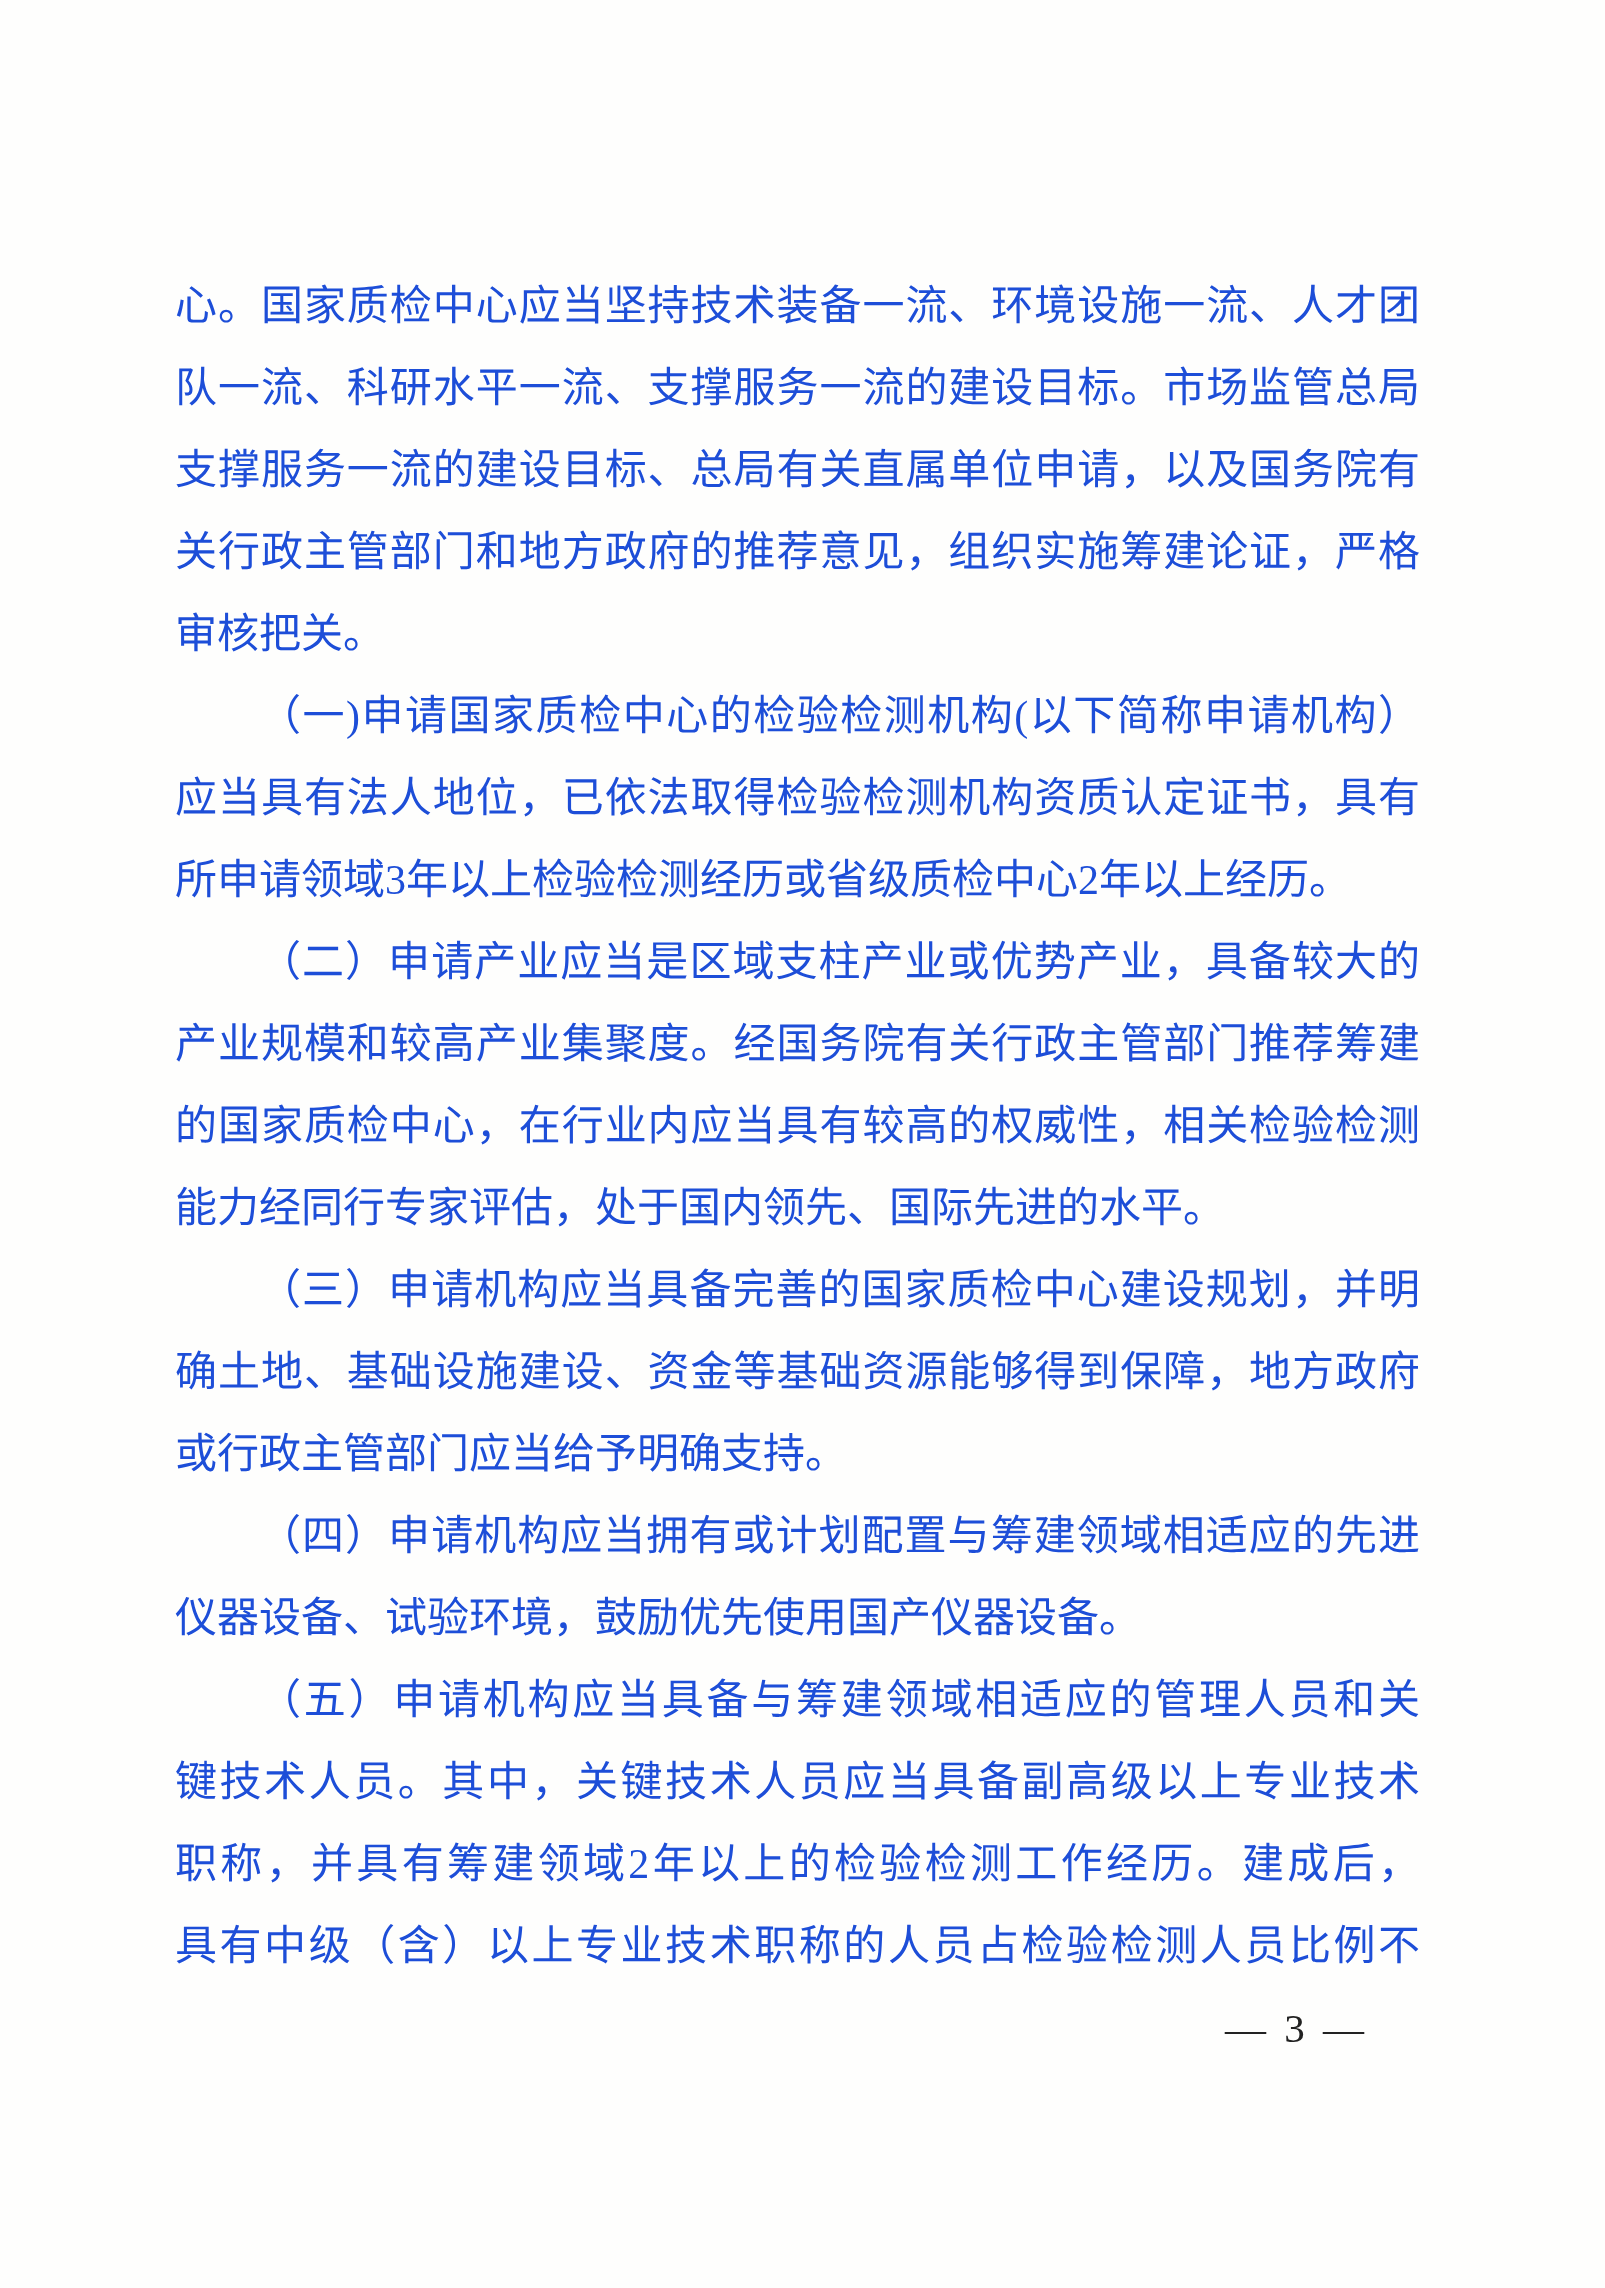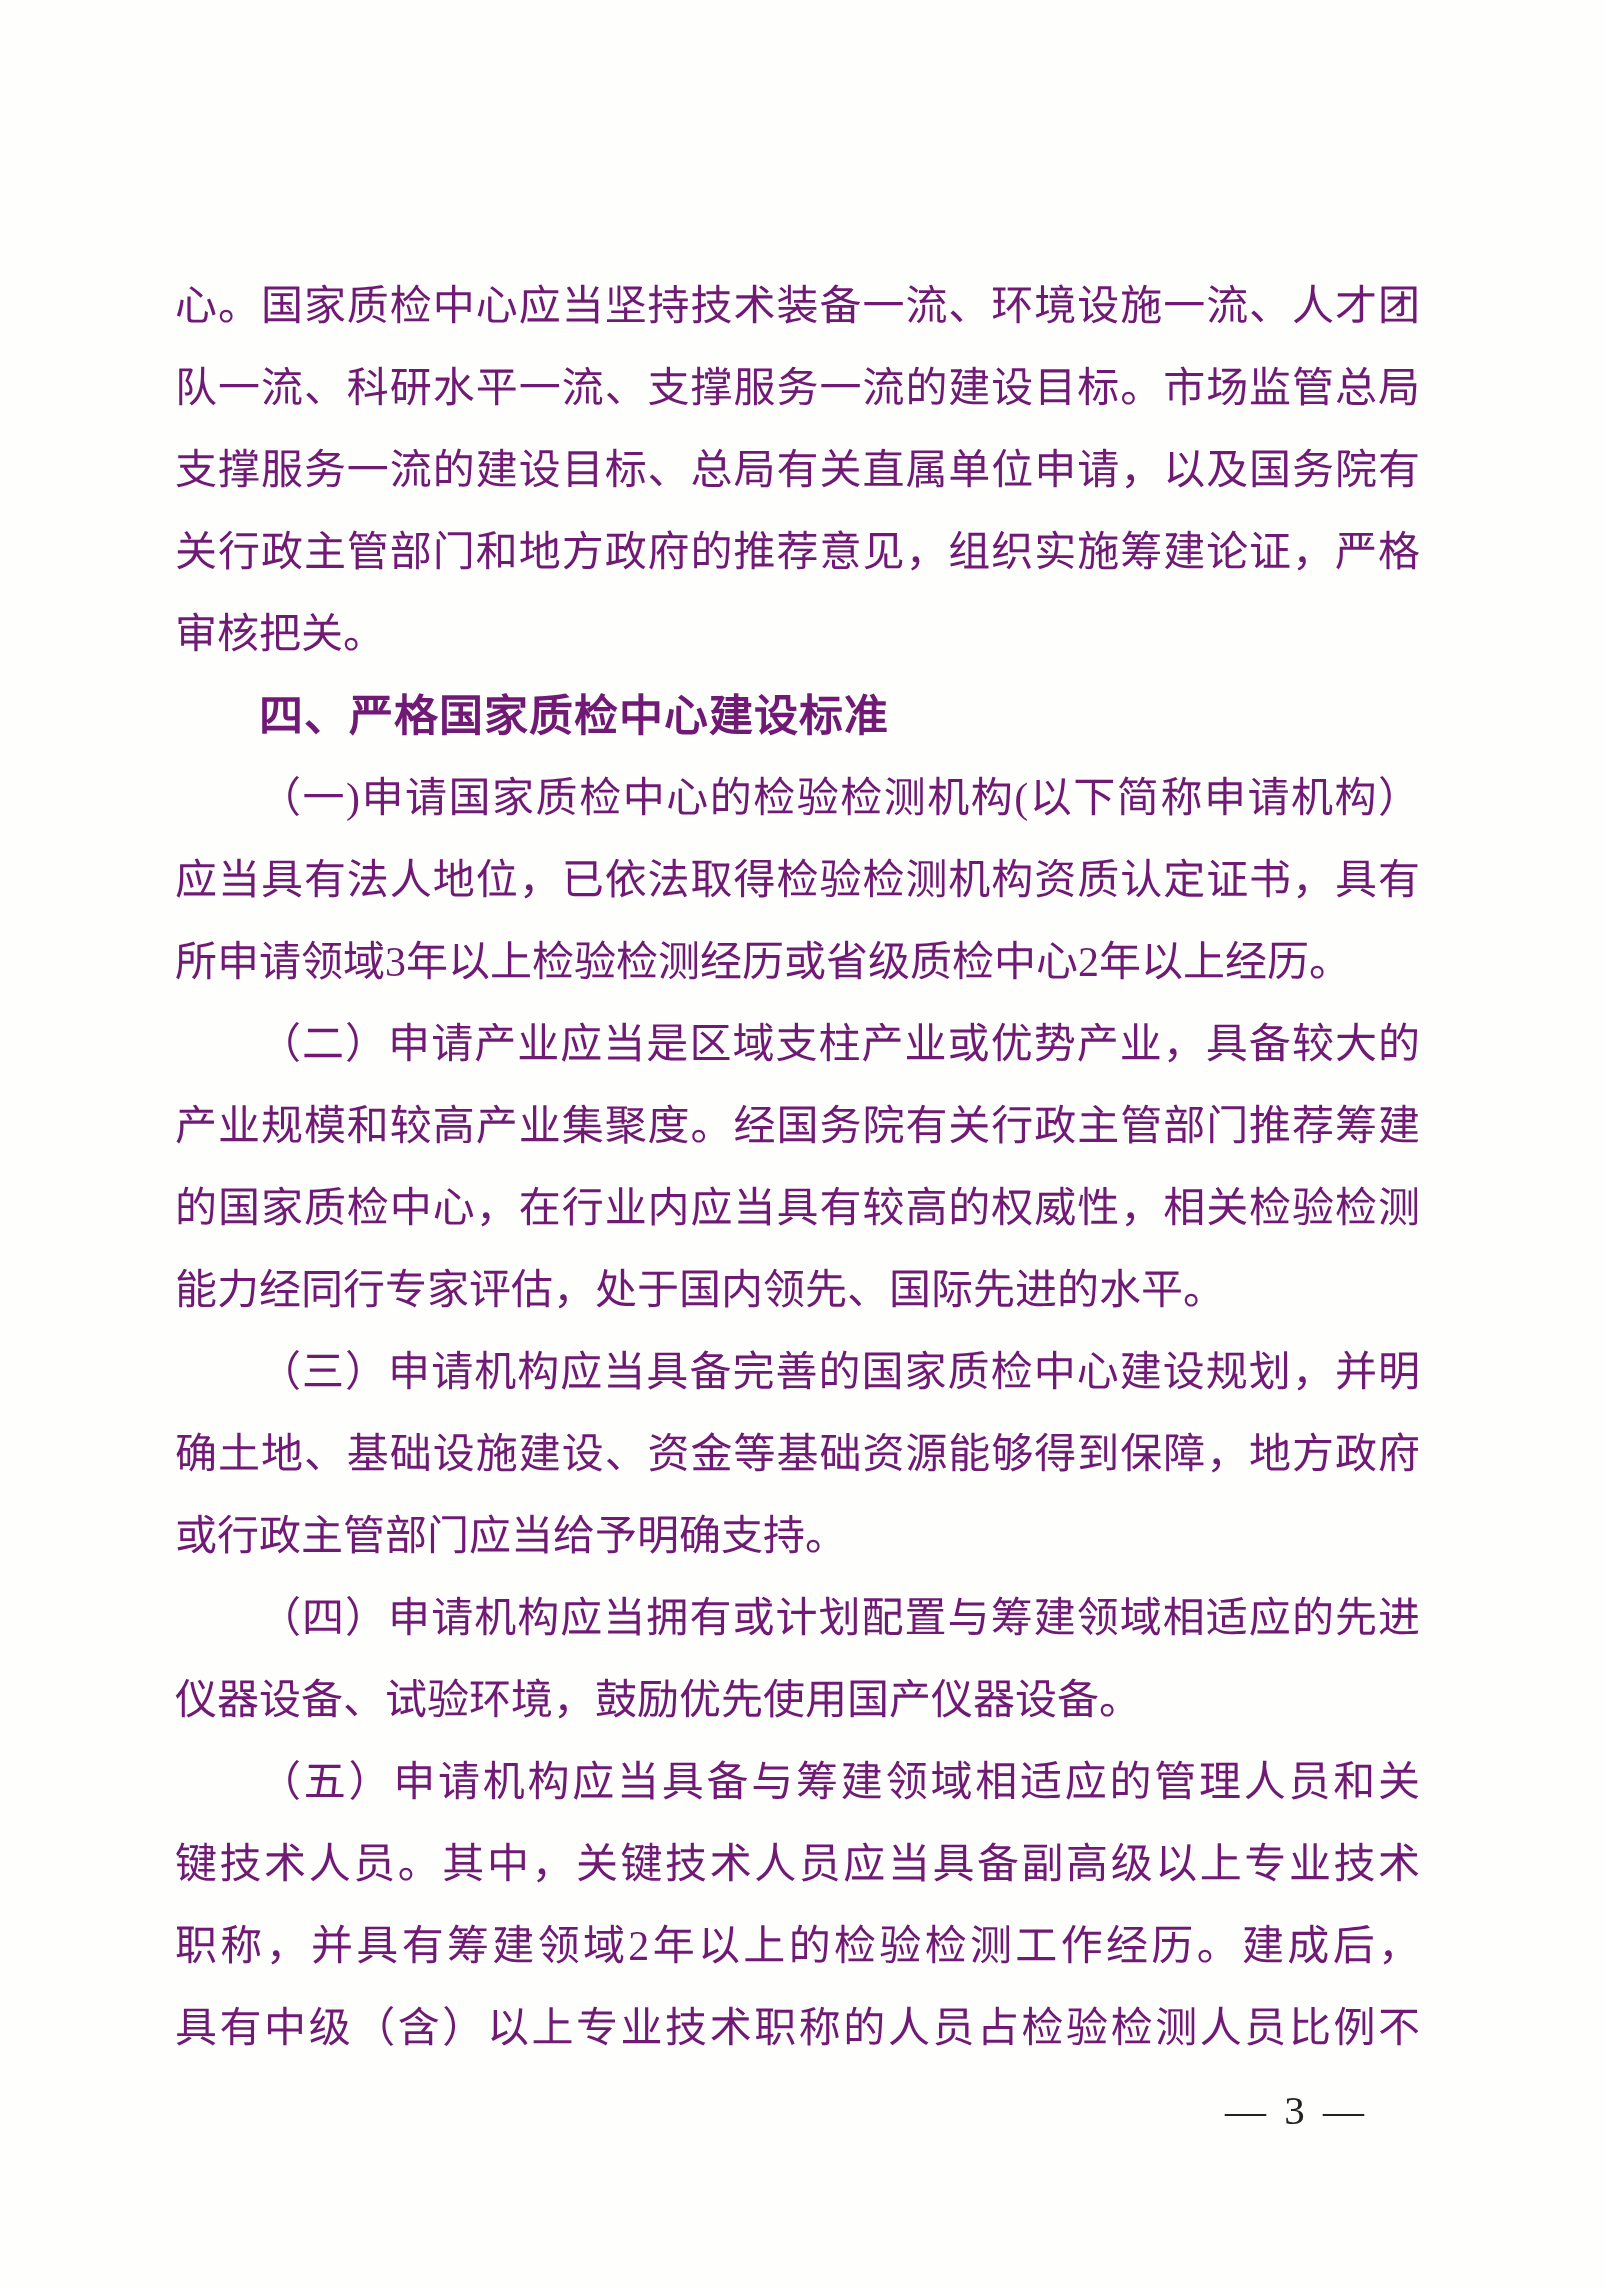--- a/index.html
+++ b/index.html
@@ -23,21 +23,21 @@
     top: 265px;
     width: 1245px;
   }
   .line {
     margin: 0;
     padding: 0;
     font-size: 42px;
     font-weight: normal;
     line-height: 82px;
     white-space: normal;
-    color: #701a75;
+    color: #1d4ed8;
   }
   
   .fill {
     text-align: justify;
     text-align-last: justify;
   }
   
   .indent {
     padding-left: 84px;
     font-family: Liberation Serif, serif;
@@ -63,21 +63,20 @@
 
 <div class="page">
   <div class="content">
 
     <p class="line fill">心。国家质检中心应当坚持技术装备一流、环境设施一流、人才团</p>
     <p class="line fill">队一流、科研水平一流、支撑服务一流的建设目标。市场监管总局</p>
     <p class="line fill">支撑服务一流的建设目标、总局有关直属单位申请，以及国务院有</p>
     <p class="line fill">关行政主管部门和地方政府的推荐意见，组织实施筹建论证，严格</p>
     <p class="line">审核把关。</p>
 
-    <h2 class="line heading indent">四、严格国家质检中心建设标准</h2>
 
     <p class="line fill indent">（一)申请国家质检中心的检验检测机构(以下简称申请机构）</p>
     <p class="line fill">应当具有法人地位，已依法取得检验检测机构资质认定证书，具有</p>
     <p class="line">所申请领域3年以上检验检测经历或省级质检中心2年以上经历。</p>
 
     <p class="line fill indent">（二）申请产业应当是区域支柱产业或优势产业，具备较大的</p>
     <p class="line fill">产业规模和较高产业集聚度。经国务院有关行政主管部门推荐筹建</p>
     <p class="line fill">的国家质检中心，在行业内应当具有较高的权威性，相关检验检测</p>
     <p class="line">能力经同行专家评估，处于国内领先、国际先进的水平。</p>
 

